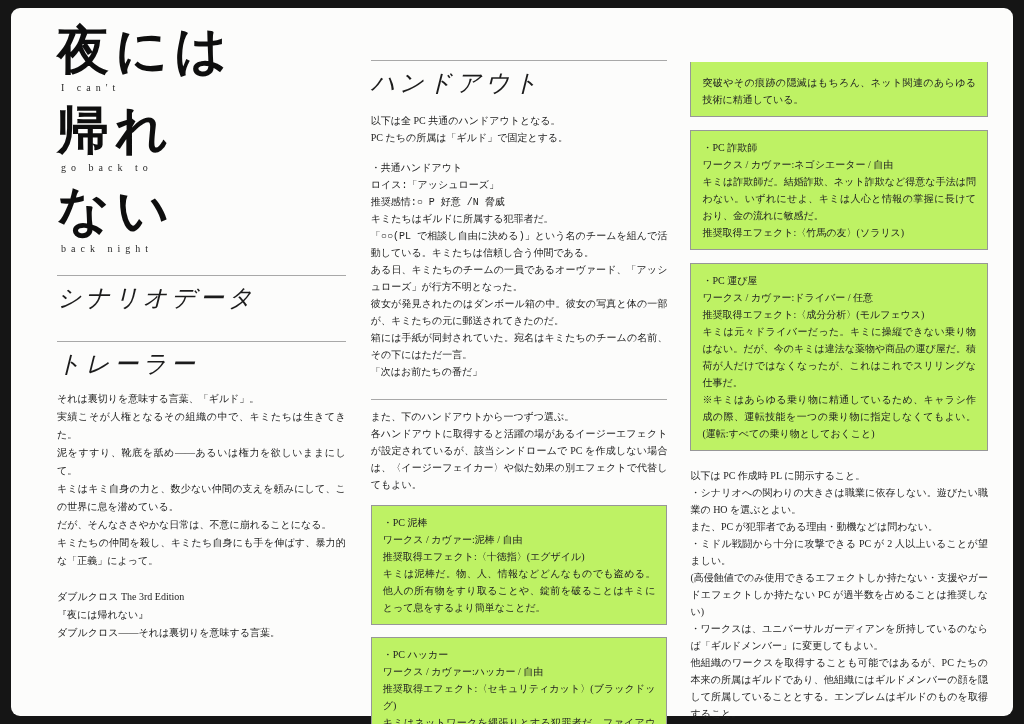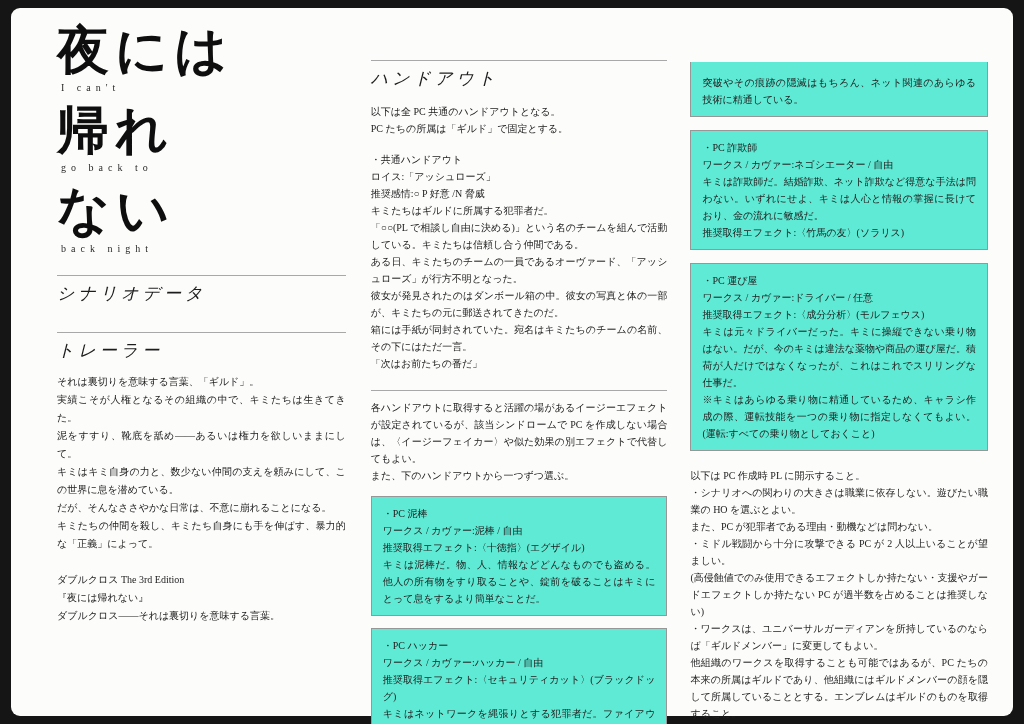--- a/index.html
+++ b/index.html
@@ -16,47 +16,47 @@
     color:#222;
     display:flex;
   }
   .col{display:flex;flex-direction:column;box-sizing:border-box;}
   .col1{width:296px;}
   .col2{width:304px;margin-left:25px;margin-top:38px;}
   .col3{width:305px;margin-left:23px;margin-top:40px;}
   p{margin:0;font-size:10px;line-height:17px;text-align:justify;color:#222;}
   .rule{border:none;border-top:1px solid #a8a8a8;margin:0;width:100%;}
   .section-heading{
-    font-style:italic;font-size:17px;letter-spacing:4px;
+    font-style:italic;font-size:24px;letter-spacing:4px;
     margin:8px 0 0 0;font-weight:normal;color:#1c1c1c;line-height:1.2;
   }
   
   .title-row{margin-bottom:9px;}
   .title-jp{
     font-size:52px;font-weight:bold;letter-spacing:6px;line-height:1.12;
     color:#0e0e0e;white-space:nowrap;
   }
   .title-en{
     font-size:10px;letter-spacing:5px;color:#2a2a2a;margin:2px 0 0 4px;
     font-family:"Liberation Serif","DejaVu Serif",serif;
   }
   .col1 .rule1{margin-top:12px;}
   .scenario-lines{margin-top:14px;}
   .rule2{margin-top:28px;}
   .trailer-lines{margin-top:12px;}
   .trailer-lines p{line-height:18px;}
   .credits{margin-top:18px;}
   
   .handout-intro{margin-top:14px;}
-  .common-block{margin-top:14px;}
+  .common-block{margin-top:14px;font-family:Liberation Mono, monospace;}
   .rule3{margin-top:18px;}
   .select-note{margin-top:8px;}
   .ho-box{
     border:1px solid #979797;box-sizing:border-box;
-    padding:8px 11px;margin-top:12px;background:#5eead4;
+    padding:8px 11px;margin-top:12px;background:#bef264;
   }
   .ho-box.open-bottom{border-bottom:none;padding-bottom:10px;flex-grow:0;}
   .ho-box.open-top{border-top:none;padding-top:12px;margin-top:0;}
   .box-cont{margin-top:0;}
   .col3 .ho-box + .ho-box{margin-top:13px;}
   .notes{margin-top:16px;}
   .page-number{
     position:absolute;right:28px;bottom:12px;font-size:9px;color:#555;
   }
 </style>
@@ -131,22 +131,22 @@
         <p>ある日、キミたちのチームの一員であるオーヴァード、「アッシュローズ」が行方不明となった。</p>
         <p>彼女が発見されたのはダンボール箱の中。彼女の写真と体の一部が、キミたちの元に郵送されてきたのだ。</p>
         <p>箱には手紙が同封されていた。宛名はキミたちのチームの名前、その下にはただ一言。</p>
         <p>「次はお前たちの番だ」</p>
       </div>
 
     <hr class="rule rule3">
 
     <div class="select-note">
 
-    <p>各ハンドアウトに取得すると活躍の場があるイージーエフェクトが設定されているが、該当シンドロームで PC を作成しない場合は、〈イージーフェイカー〉や似た効果の別エフェクトで代替してもよい。</p>
-        <p>また、下のハンドアウトから一つずつ選ぶ。</p>
+    <p>また、下のハンドアウトから一つずつ選ぶ。</p>
+        <p>各ハンドアウトに取得すると活躍の場があるイージーエフェクトが設定されているが、該当シンドロームで PC を作成しない場合は、〈イージーフェイカー〉や似た効果の別エフェクトで代替してもよい。</p>
       </div>
 
     <div class="ho-box">
 
     <p>・PC 泥棒</p>
         <p>ワークス / カヴァー:泥棒 / 自由</p>
         <p>推奨取得エフェクト:〈十徳指〉(エグザイル)</p>
         <p>キミは泥棒だ。物、人、情報などどんなものでも盗める。他人の所有物をすり取ることや、錠前を破ることはキミにとって息をするより簡単なことだ。</p>
       </div>
 

